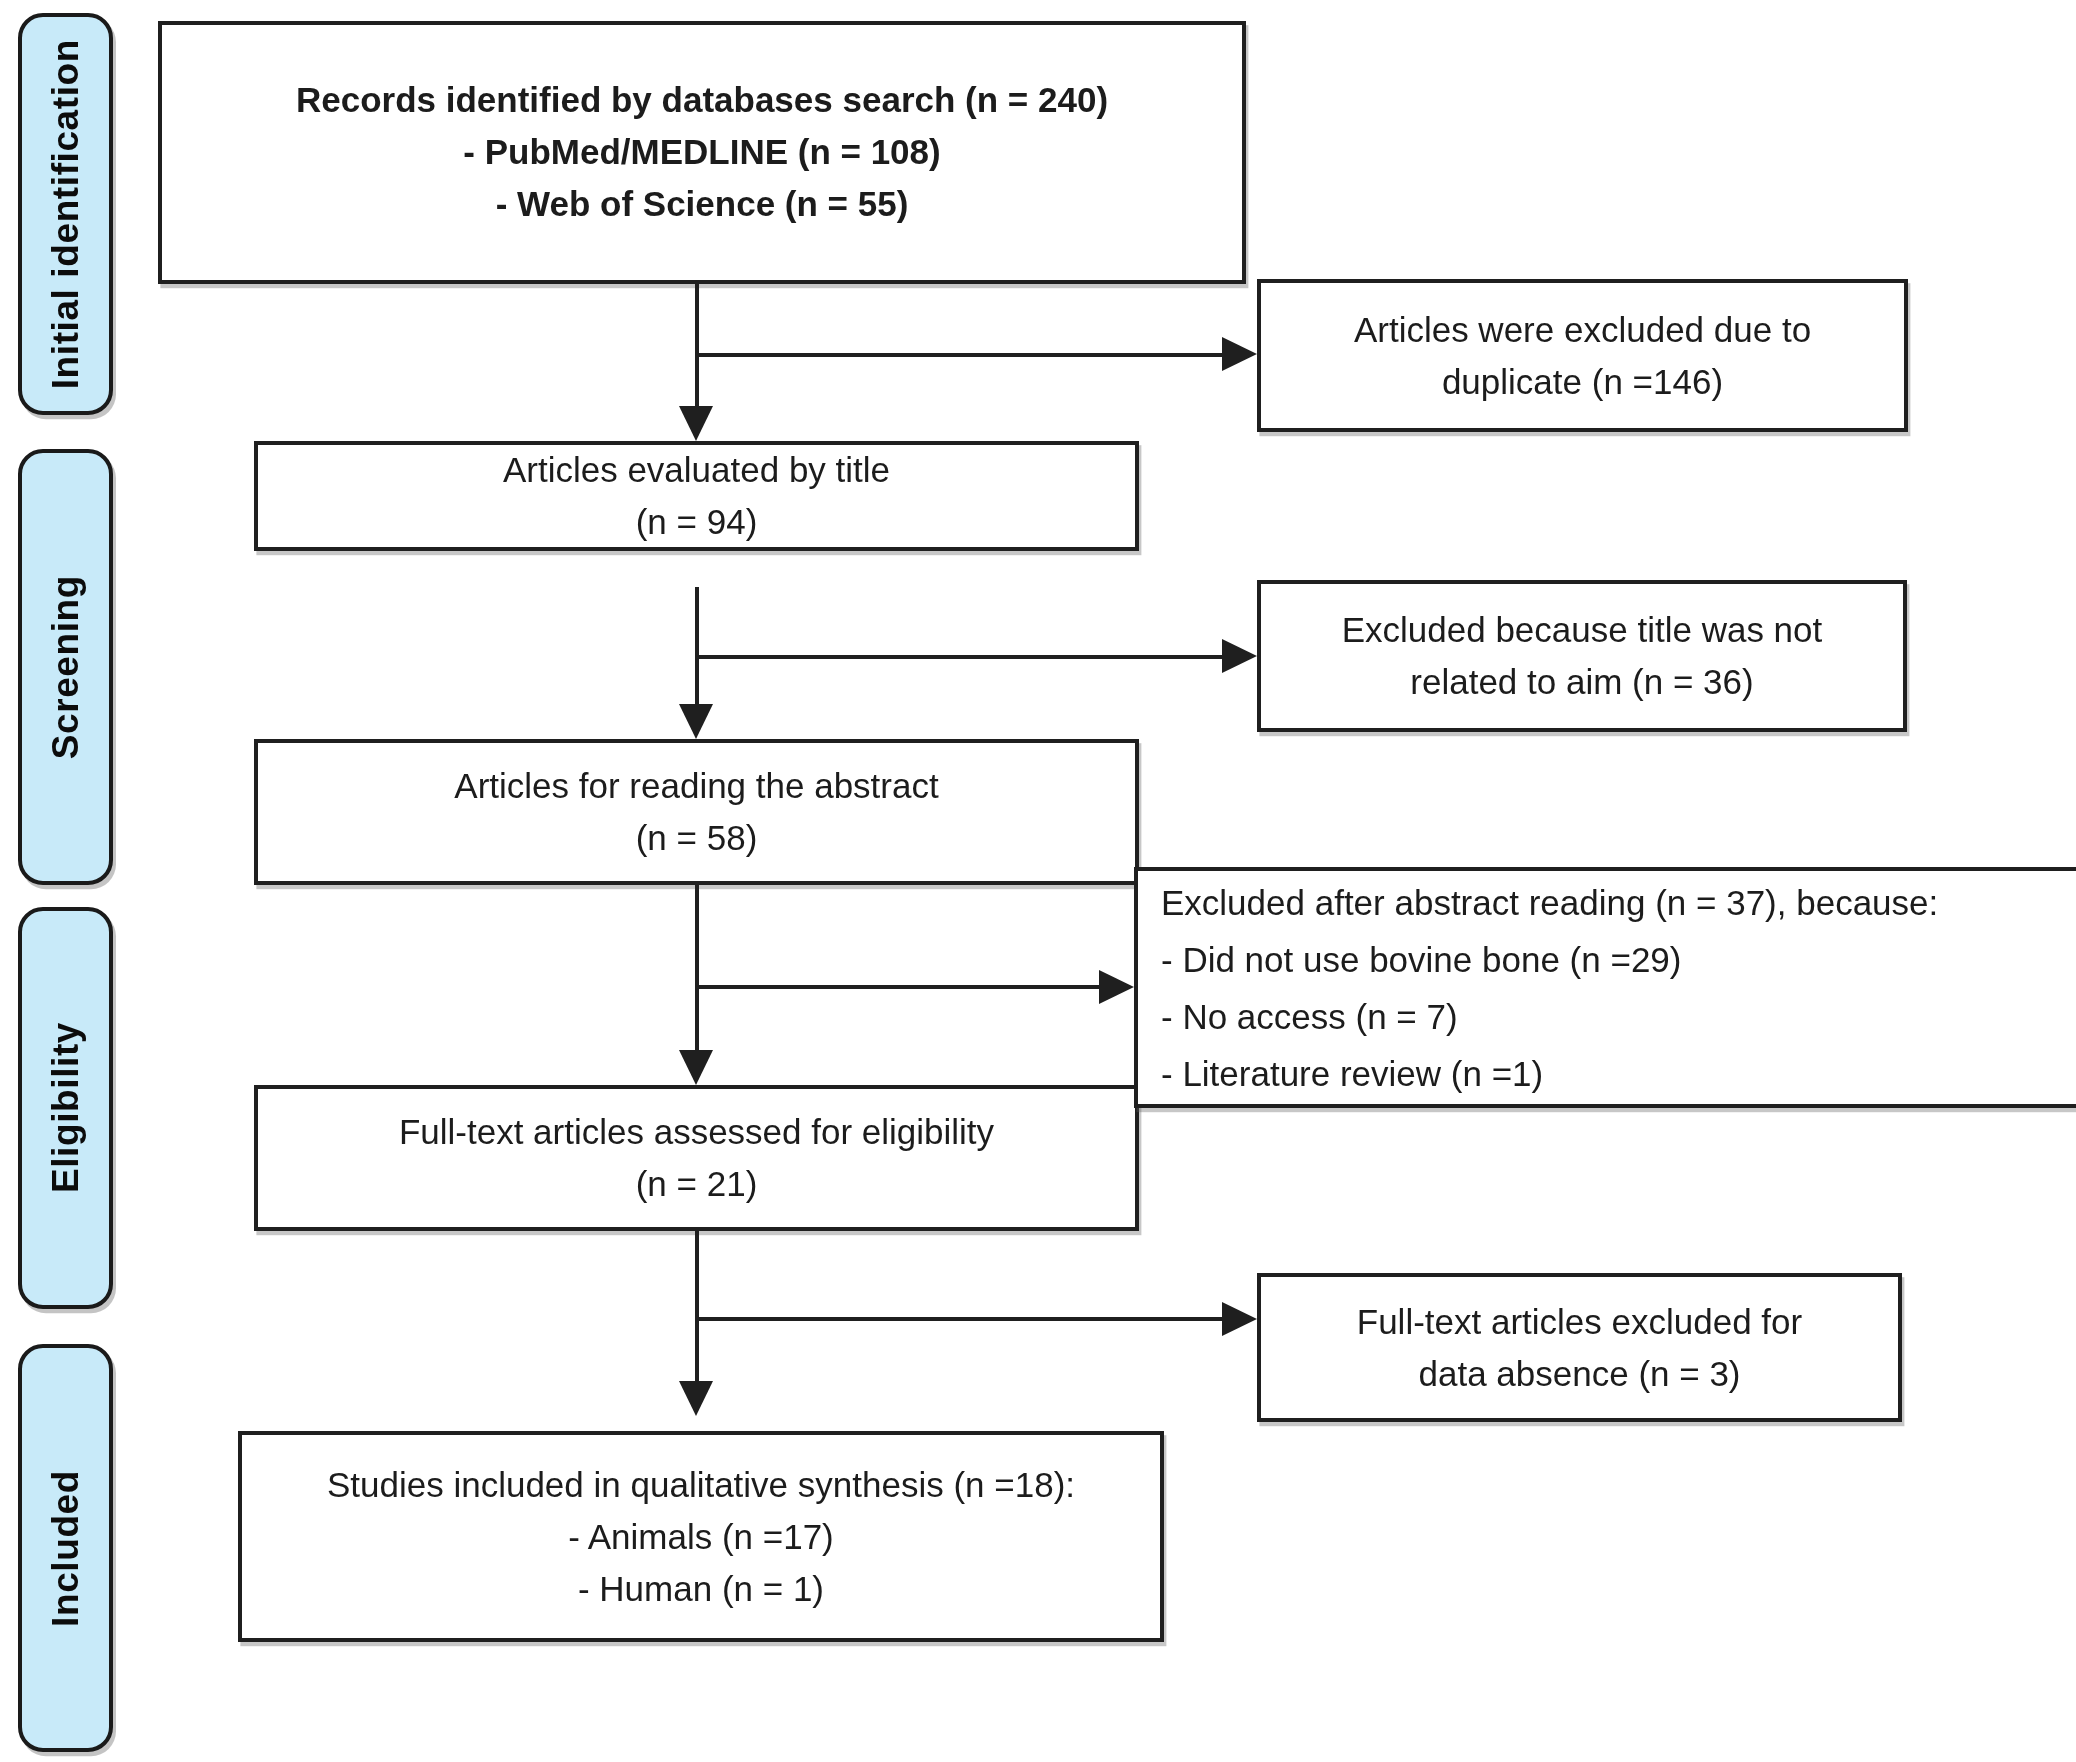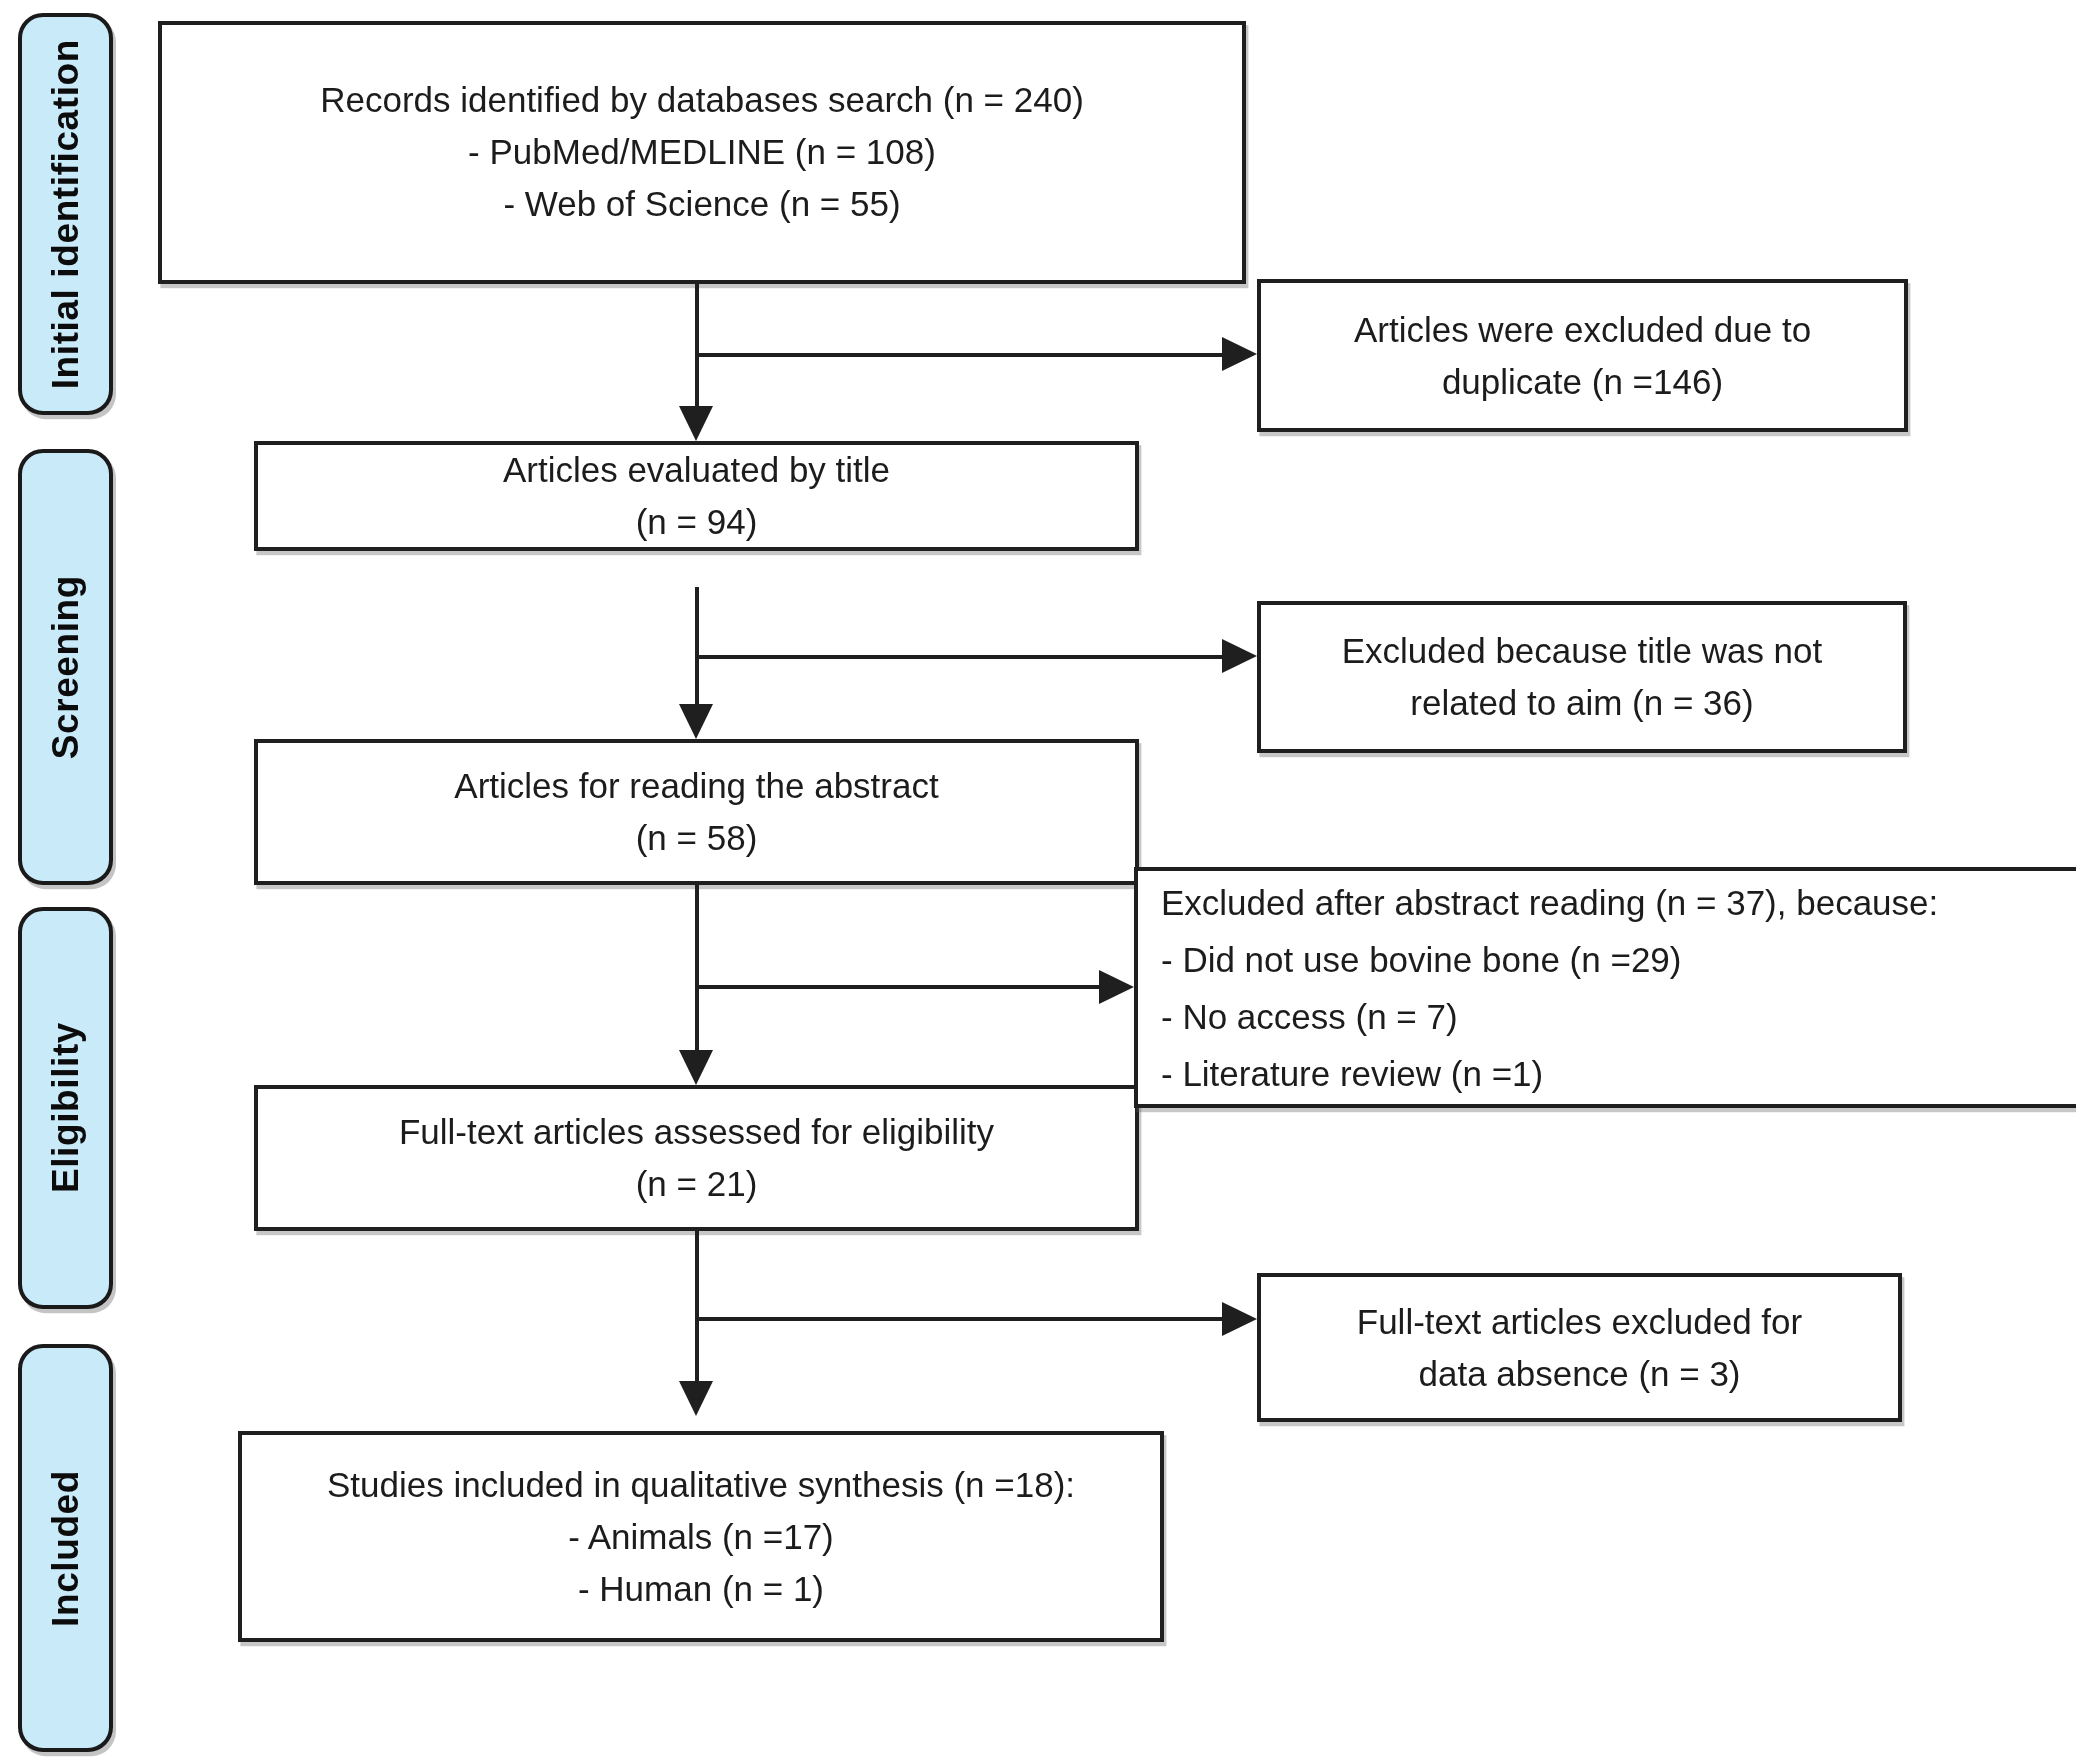--- a/index.html
+++ b/index.html
@@ -57,28 +57,28 @@
   }
   .fbox .line { width: 100%; }
   .fbox.left-align {
     align-items: flex-start;
     text-align: left;
     padding-left: 23px;
     padding-right: 12px;
     line-height: 57px;
   }
 
-  #box-records            { left: 158px;  top: 20.5px;   width: 1088px; height: 263px; }
+  #box-records            { left: 158px;  top: 20.5px;   width: 1088px; height: 263px; font-weight: bold; }
   #box-evaluated-title    { left: 254px;  top: 441px;  width: 885px; height: 110px; }
   #box-reading-abstract   { left: 254px;  top: 739px; width: 885px; height: 146px; }
   #box-fulltext-assessed  { left: 254px;  top: 1085px; width: 885px; height: 146px; }
   #box-included-synthesis { left: 238px;  top: 1415px; width: 926px; height: 211px; margin-top: 16px; }
 
   #box-excluded-duplicate { left: 1257px; top: 279px;  width: 651px; height: 153px; }
-  #box-excluded-title     { left: 1257px; top: 580px;  width: 650px; height: 152px; margin-top: 21px; }
+  #box-excluded-title     { left: 1257px; top: 580px;  width: 650px; height: 152px; }
   #box-excluded-abstract  { left: 1134px; top: 867px; width: 1050px; height: 241px; }
   #box-excluded-fulltext  { left: 1257px; top: 1273px; width: 645px; height: 149px; }
 
   
   .vline, .hline { position: absolute; background: #1f1f1f; }
   .vline { width: 3.6px; left: 695px; }
   .hline { height: 3.6px; }
 
   #v1 { top: 284px;  height: 126px; }
   #v2 { top: 587px;  height: 120px; }

